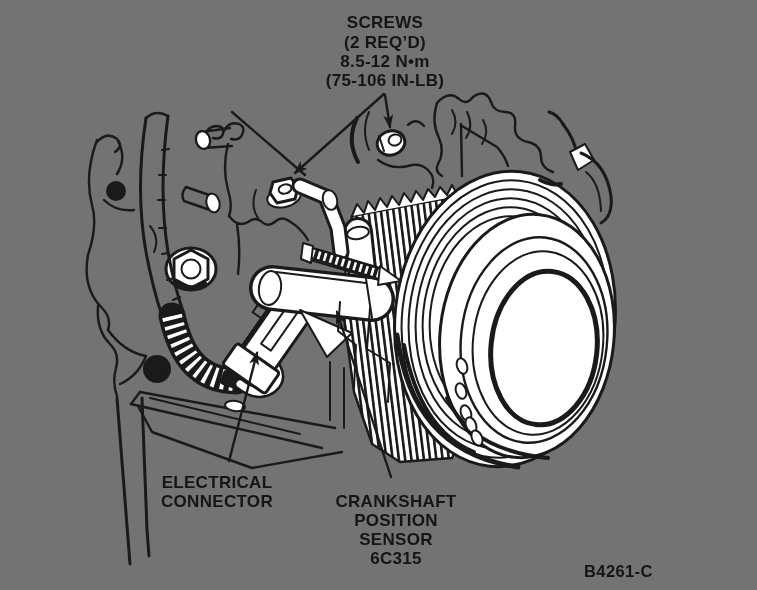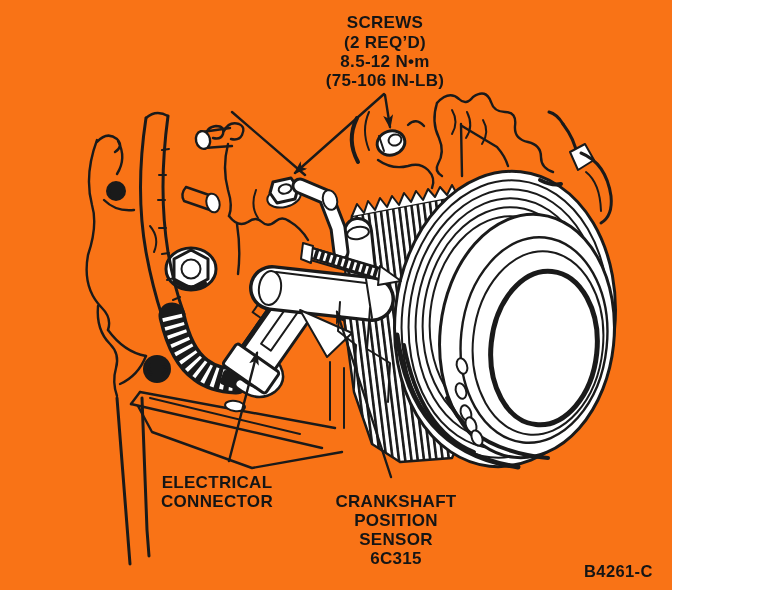--- a/index.html
+++ b/index.html
@@ -1,16 +1,16 @@
 <!DOCTYPE html>
 <html><head>
 <meta charset="utf-8">
 <style>
   html,body{margin:0;padding:0;background:#ffffff;}
-  .stage{width:672px;height:590px;position:relative;background:#f97316;overflow:hidden;}
+  .stage{width:757px;height:590px;position:relative;background:#737373;overflow:hidden;}
   svg{display:block;}
   
   .ln{stroke:#1a1a1a;fill:none;stroke-width:2.4;stroke-linecap:round;stroke-linejoin:round;}
   .fw{fill:#ffffff;}
   .fd{fill:#1a1a1a;stroke:none;}
   .t2{stroke-width:2;}
   .t3{stroke-width:3;}
   .t4{stroke-width:4;}
   .t5{stroke-width:5;}
   .callout{font-family:"Liberation Sans","DejaVu Sans",sans-serif;font-weight:bold;

